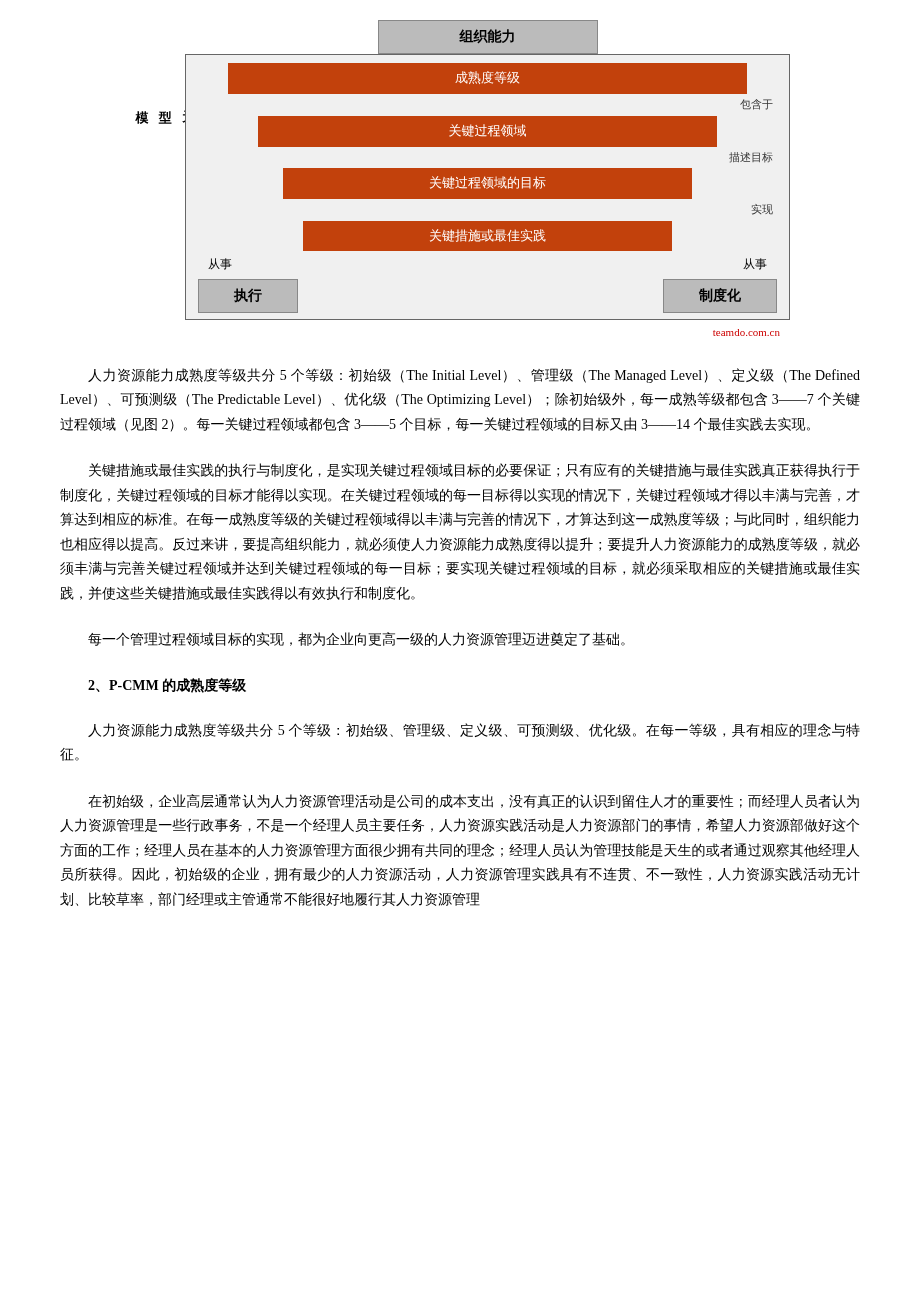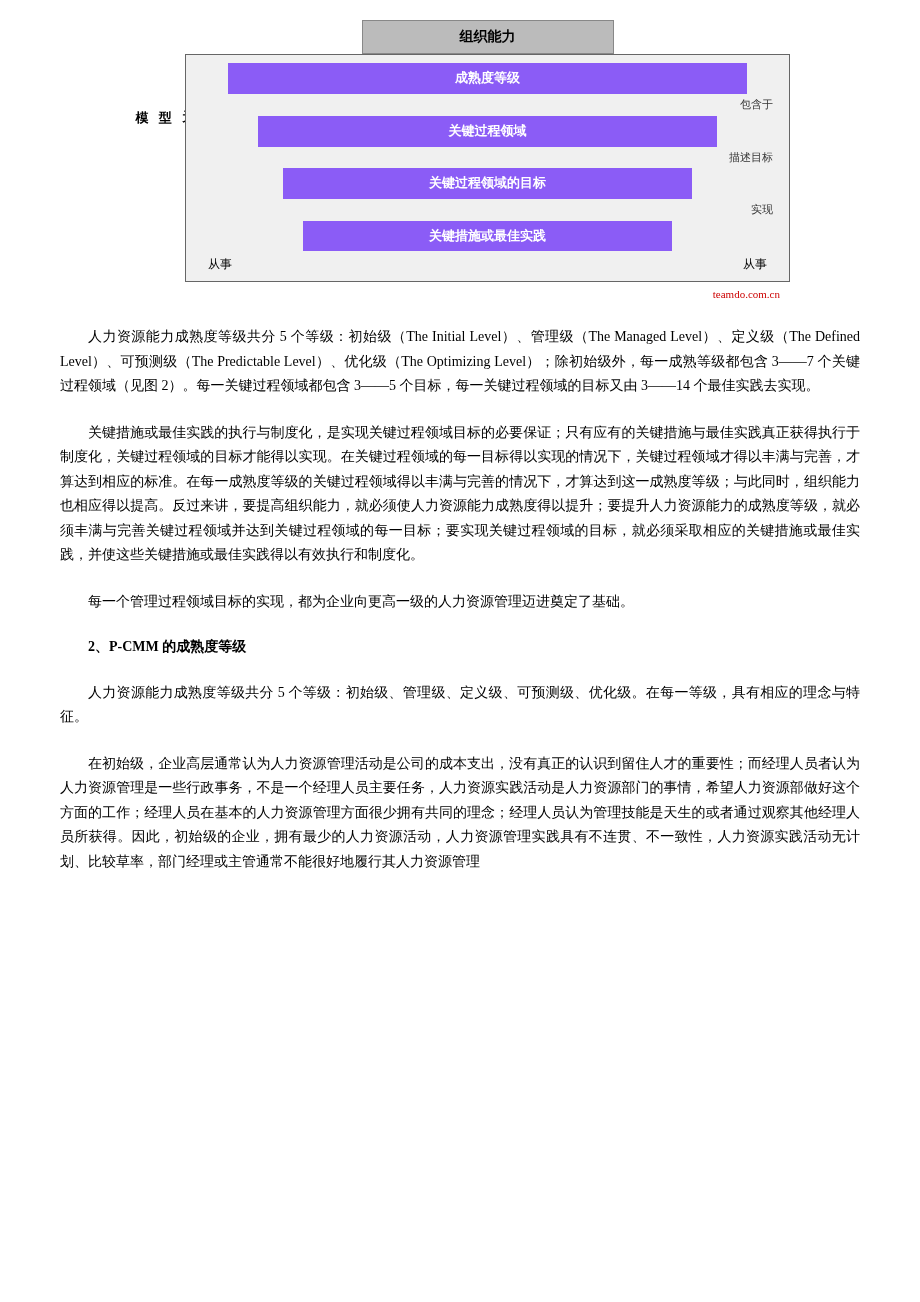--- a/index.html
+++ b/index.html
@@ -44,45 +44,45 @@
       padding-left: 55px;
     }
 
     .diag-top-box {
       background: #bbb;
       border: 1.5px solid #888;
       text-align: center;
       padding: 5px 6px;
       font-size: 14px;
       font-weight: bold;
-      width: 252px;
+      width: 220px;
       margin: 0 auto;
     }
 
     .diag-promote {
       text-align: right;
       font-size: 12px;
       padding-right: 130px;
       margin: 2px 0;
     }
 
     .diag-frame {
       border: 1.5px solid #666;
       background: #f0f0f0;
       padding: 6px 12px 6px 12px;
       position: relative;
     }
 
     .diag-bar {
-      background: #8b5cf6;
+      background: #c2410c;
       color: #fff;
       text-align: center;
       padding: 5px 0;
       font-size: 13px;
-      font-weight: bold;
+      font-weight: normal;
     }
 
     .diag-label-right {
       font-size: 11px;
       text-align: right;
       color: #333;
       margin: 0 0 1px 0;
       padding-right: 4px;
     }
 
@@ -142,20 +142,24 @@
     <div class="diag-bar" style="margin: 2px 85px;">关键过程领域的目标</div>
     <div class="diag-label-right">实现</div>
 
     <div class="diag-bar" style="margin: 2px 105px;">关键措施或最佳实践</div>
 
     <div class="diag-bottom-from">
       <span>从事</span>
       <span>从事</span>
     </div>
 
+    <div class="diag-bottom-boxes">
+      <div class="diag-bottom-box">执行</div>
+      <div class="diag-bottom-box">制度化</div>
+    </div>
   </div>
 
   <div class="watermark">teamdo.com.cn</div>
 </div>
 
 <div class="text-block">人力资源能力成熟度等级共分 5 个等级：初始级（The Initial Level）、管理级（The Managed Level）、定义级（The Defined Level）、可预测级（The Predictable Level）、优化级（The Optimizing Level）；除初始级外，每一成熟等级都包含 3——7 个关键过程领域（见图 2）。每一关键过程领域都包含 3——5 个目标，每一关键过程领域的目标又由 3——14 个最佳实践去实现。</div>
 
 <div class="text-block">关键措施或最佳实践的执行与制度化，是实现关键过程领域目标的必要保证；只有应有的关键措施与最佳实践真正获得执行于制度化，关键过程领域的目标才能得以实现。在关键过程领域的每一目标得以实现的情况下，关键过程领域才得以丰满与完善，才算达到相应的标准。在每一成熟度等级的关键过程领域得以丰满与完善的情况下，才算达到这一成熟度等级；与此同时，组织能力也相应得以提高。反过来讲，要提高组织能力，就必须使人力资源能力成熟度得以提升；要提升人力资源能力的成熟度等级，就必须丰满与完善关键过程领域并达到关键过程领域的每一目标；要实现关键过程领域的目标，就必须采取相应的关键措施或最佳实践，并使这些关键措施或最佳实践得以有效执行和制度化。</div>
 
 <div class="text-block">每一个管理过程领域目标的实现，都为企业向更高一级的人力资源管理迈进奠定了基础。</div>

